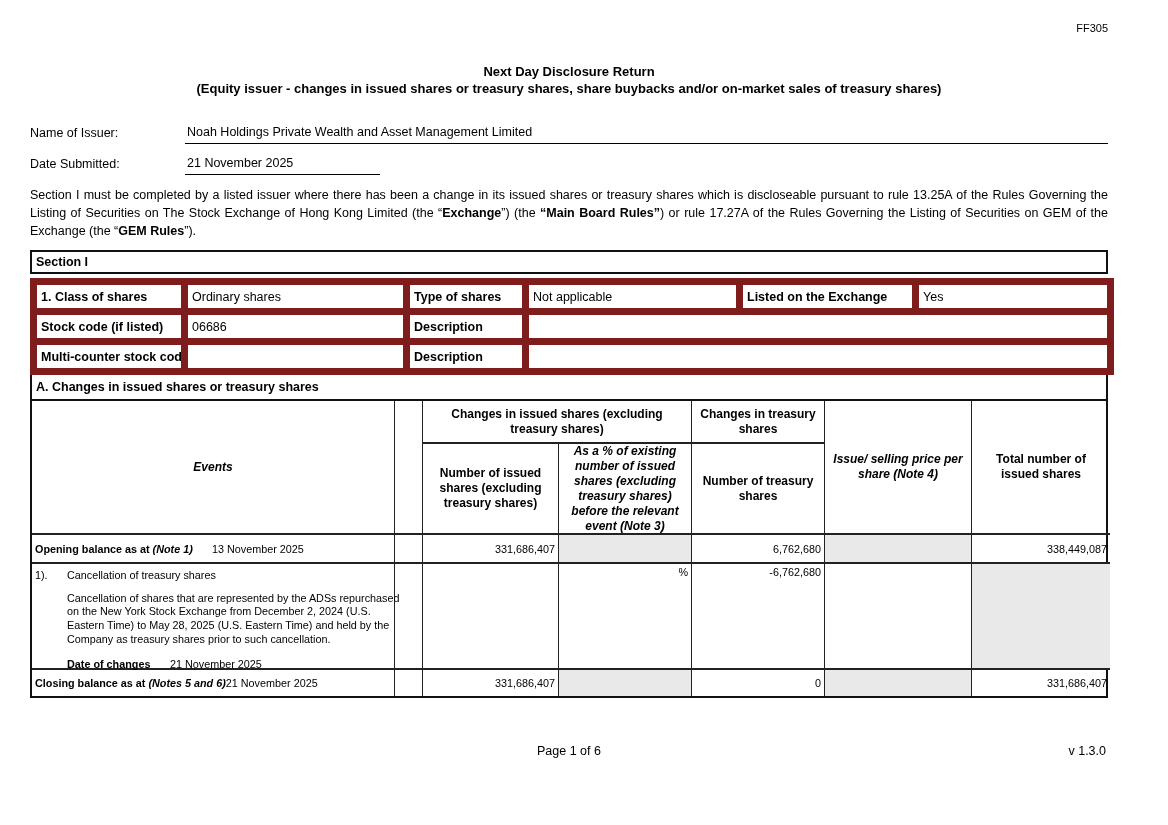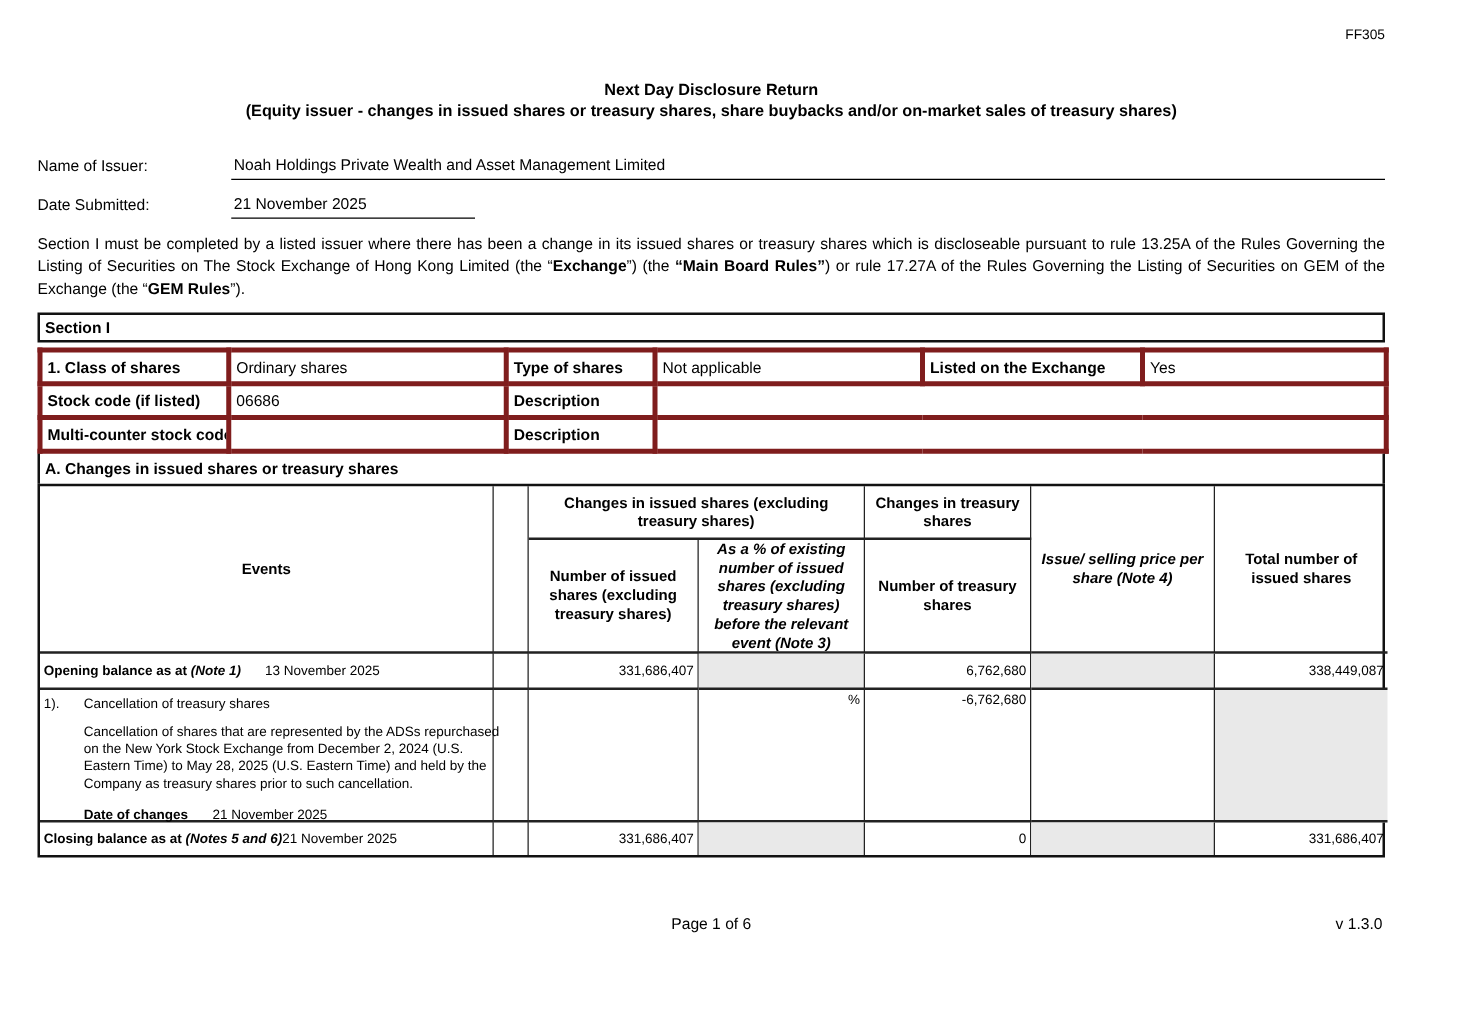--- a/index.html
+++ b/index.html
@@ -22,21 +22,21 @@
   .w-name{width:921px;}
   .w-date{width:193px;}
 
   .intro{font-size:12.5px;text-align:justify;line-height:1.42;}
   .intro .b{font-weight:bold;}
 
   .section-box{margin-top:10px;border:2px solid #111;font-size:12.5px;font-weight:bold;
                padding:3px 0 3px 4px;}
   .details-table{margin-top:4px;border-collapse:collapse;width:1078px;table-layout:fixed;
                  border:2px solid #111;font-size:12.5px;}
-  .details-table td{border:4px solid #7f1d1d;height:23px;padding:0 0 0 4px;vertical-align:middle;
+  .details-table td{border:7px solid #7f1d1d;height:23px;padding:0 0 0 4px;vertical-align:middle;
                     overflow:hidden;white-space:nowrap;}
   .b{font-weight:bold;}
   .i{font-style:italic;}
 
   .a-bar{border-left:2px solid #111;border-right:2px solid #111;font-size:12.5px;
          font-weight:bold;padding:5px 0 5px 4px;}
 
   .tableA{display:grid;width:1078px;box-sizing:border-box;
           grid-template-columns:363px 28px 136px 133px 133px 147px 138px;
           grid-template-rows:43px 91px 29px 106px 26px;
@@ -58,21 +58,21 @@
   .ev-head{display:flex;}
   .ev-idx{width:32px;}
   .ev-desc{margin-left:32px;margin-top:9px;width:335px;line-height:1.27;}
   .ev-date{margin-left:32px;margin-top:11px;}
   .ev-date-label{font-weight:bold;display:inline-block;width:100px;}
 
   .footer{position:relative;margin-top:46px;text-align:center;font-size:12.5px;}
   .footer .version{position:absolute;right:2px;top:0;}
 
   
-  .ga-evh{grid-area:1/1/3/2;}  .ga-sph{grid-area:1/2/3/3;}
+  .ga-evh{grid-area:1/1/3/2;font-style:italic;}  .ga-sph{grid-area:1/2/3/3;}
   .ga-g1{grid-area:1/3/2/5;}   .ga-g2{grid-area:1/5/2/6;}
   .ga-prh{grid-area:1/6/3/7;}  .ga-toh{grid-area:1/7/3/8;}
   .ga-s1{grid-area:2/3/3/4;}   .ga-s2{grid-area:2/4/3/5;}   .ga-s3{grid-area:2/5/3/6;}
 </style>
 </head>
 <body>
 
 <div class="page">
   <div class="content">
 

